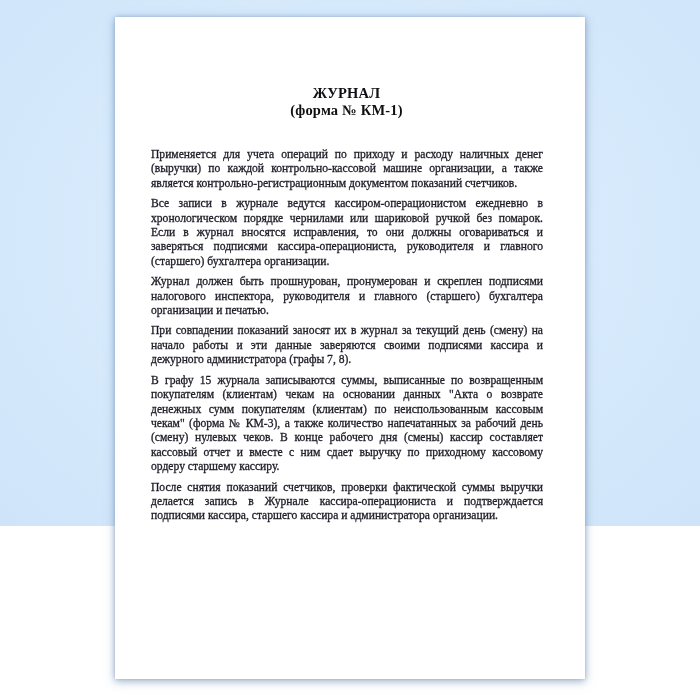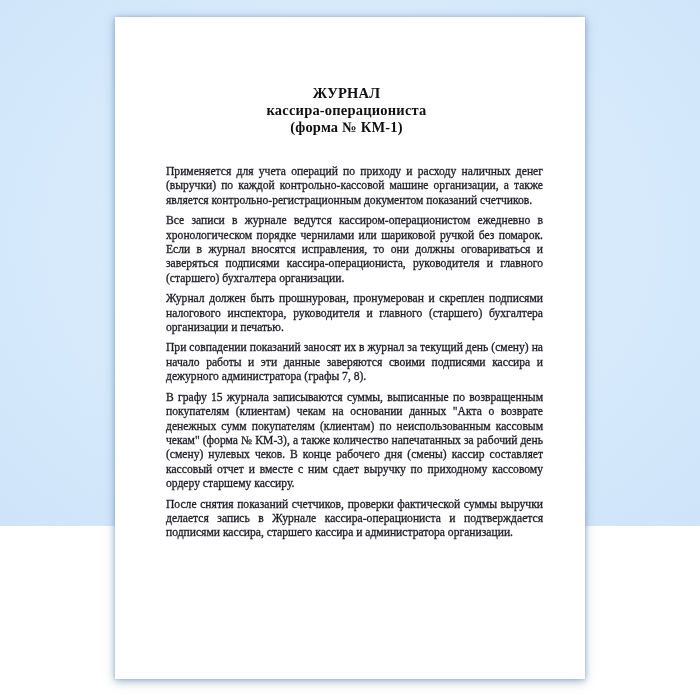--- a/index.html
+++ b/index.html
@@ -38,33 +38,32 @@
   }
   .doc-title .t-line { display: block; }
   .doc-body {
     margin-top: 29px;
     color: #1d1d27;
     font-size: 11.6px;
     line-height: 14.4px;
     -webkit-text-stroke: 0.3px #1d1d27;
   }
   .doc-body p {
-    margin: 0 0 6px 16px;
+    margin: 0 0 6px 1px;
     text-align: justify;
     text-justify: inter-word;
   }
 </style>
 </head>
 <body>
 
 <div class="canvas">
   <div class="paper">
     <div class="doc-title">
       <span class="t-line">ЖУРНАЛ</span>
-      <span class="t-line">кассира-операциониста</span>
       <span class="t-line">(форма № КМ-1)</span>
     </div>
     <div class="doc-body">
       <p>Применяется для учета операций по приходу и расходу наличных денег (выручки) по каждой контрольно-кассовой машине организации, а также является контрольно-регистрационным документом показаний счетчиков.</p>
       <p>Все записи в журнале ведутся кассиром-операционистом ежедневно в хронологическом порядке чернилами или шариковой ручкой без помарок. Если в журнал вносятся исправления, то они должны оговариваться и заверяться подписями кассира-операциониста, руководителя и главного (старшего) бухгалтера организации.</p>
       <p>Журнал должен быть прошнурован, пронумерован и скреплен подписями налогового инспектора, руководителя и главного (старшего) бухгалтера организации и печатью.</p>
       <p>При совпадении показаний заносят их в журнал за текущий день (смену) на начало работы и эти данные заверяются своими подписями кассира и дежурного администратора (графы 7, 8).</p>
       <p>В графу 15 журнала записываются суммы, выписанные по возвращенным покупателям (клиентам) чекам на основании данных "Акта о возврате денежных сумм покупателям (клиентам) по неиспользованным кассовым чекам" (форма № КМ-3), а также количество напечатанных за рабочий день (смену) нулевых чеков. В конце рабочего дня (смены) кассир составляет кассовый отчет и вместе с ним сдает выручку по приходному кассовому ордеру старшему кассиру.</p>
       <p>После снятия показаний счетчиков, проверки фактической суммы выручки делается запись в Журнале кассира-операциониста и подтверждается подписями кассира, старшего кассира и администратора организации.</p>
     </div>

